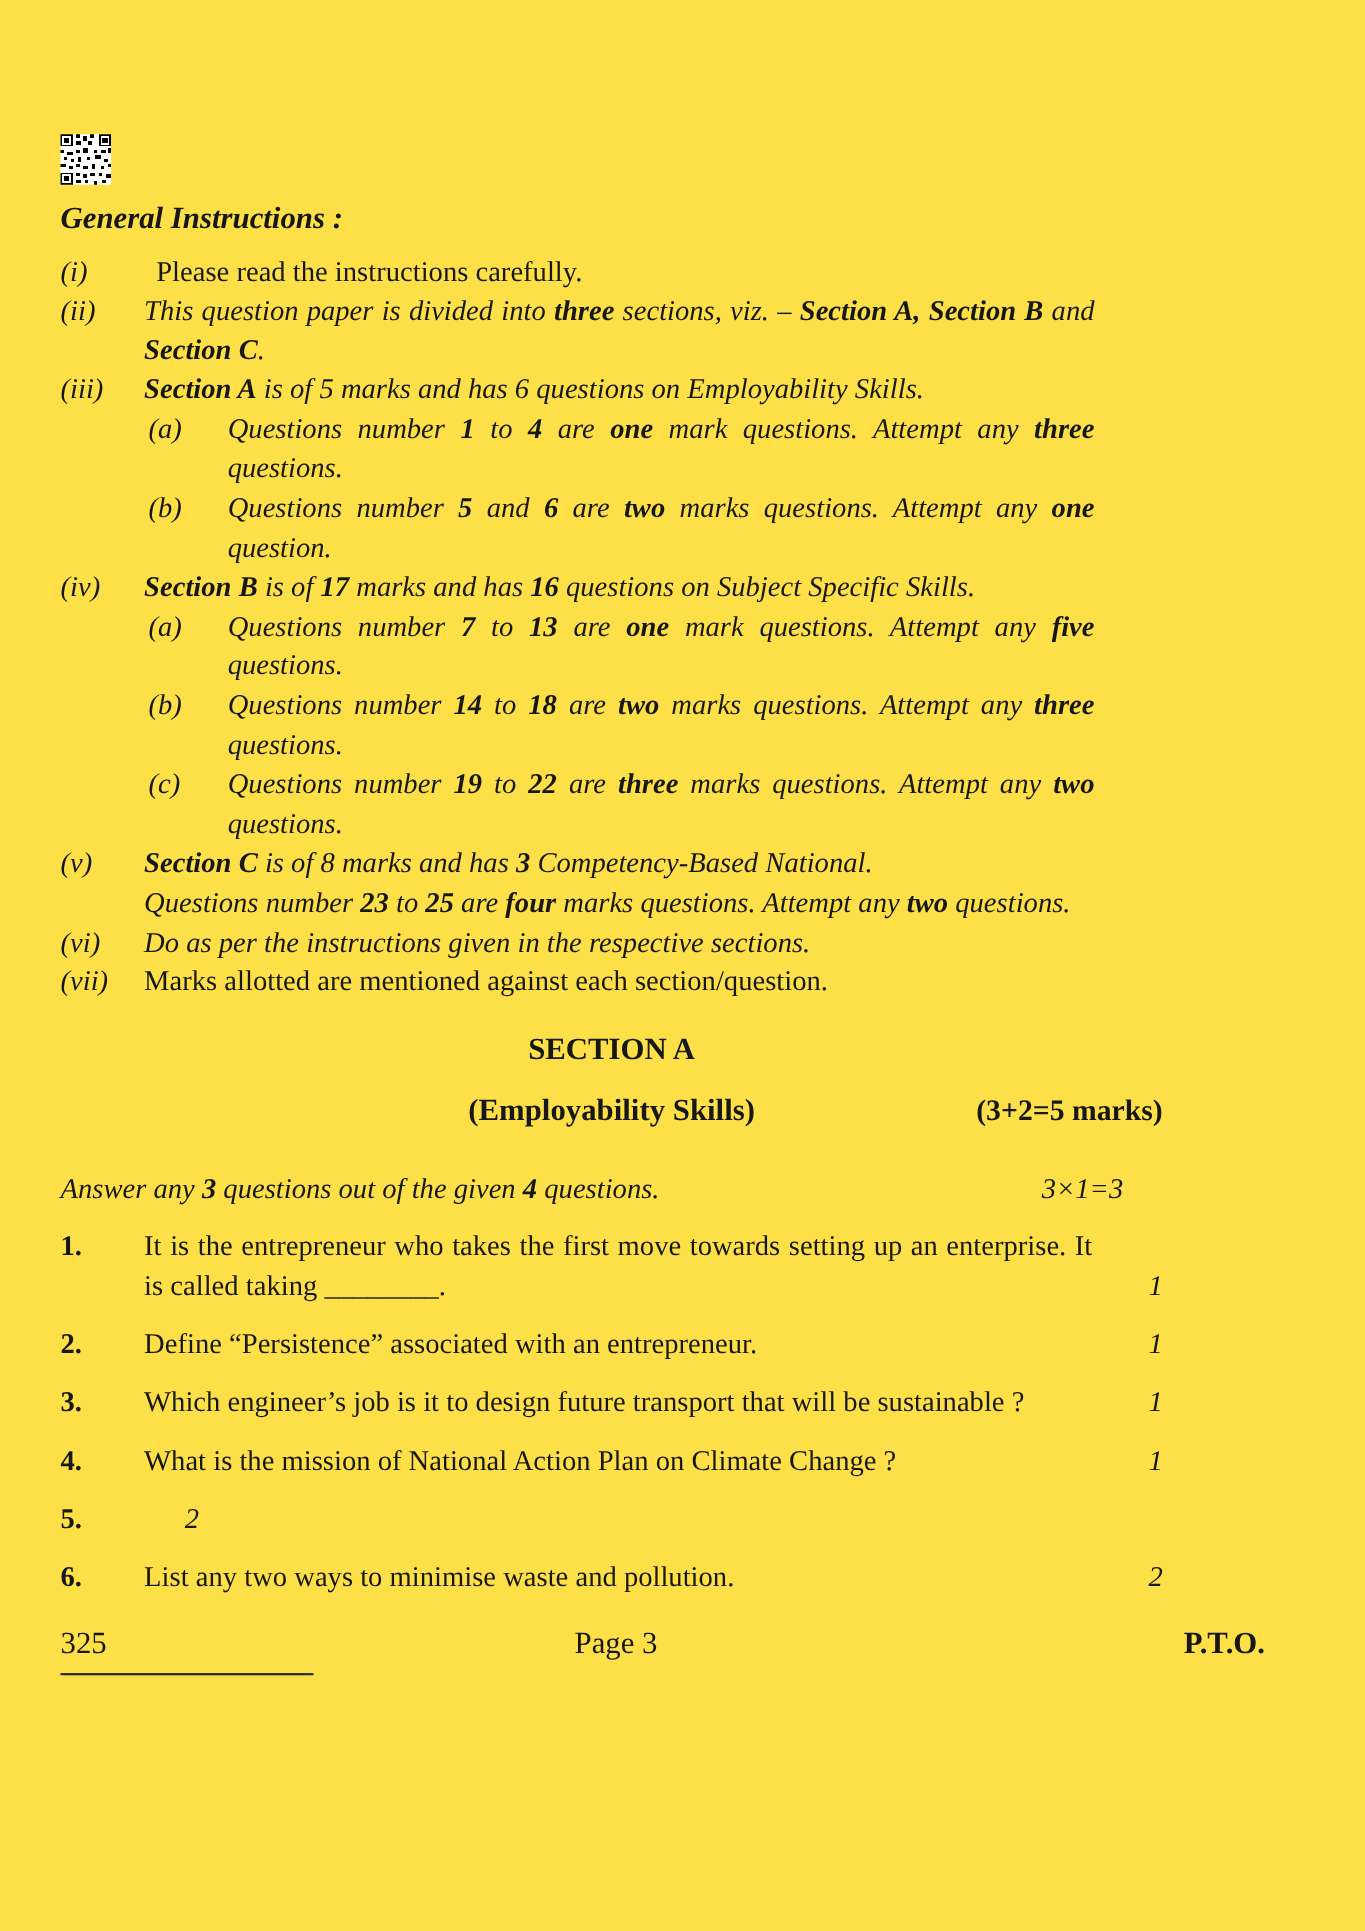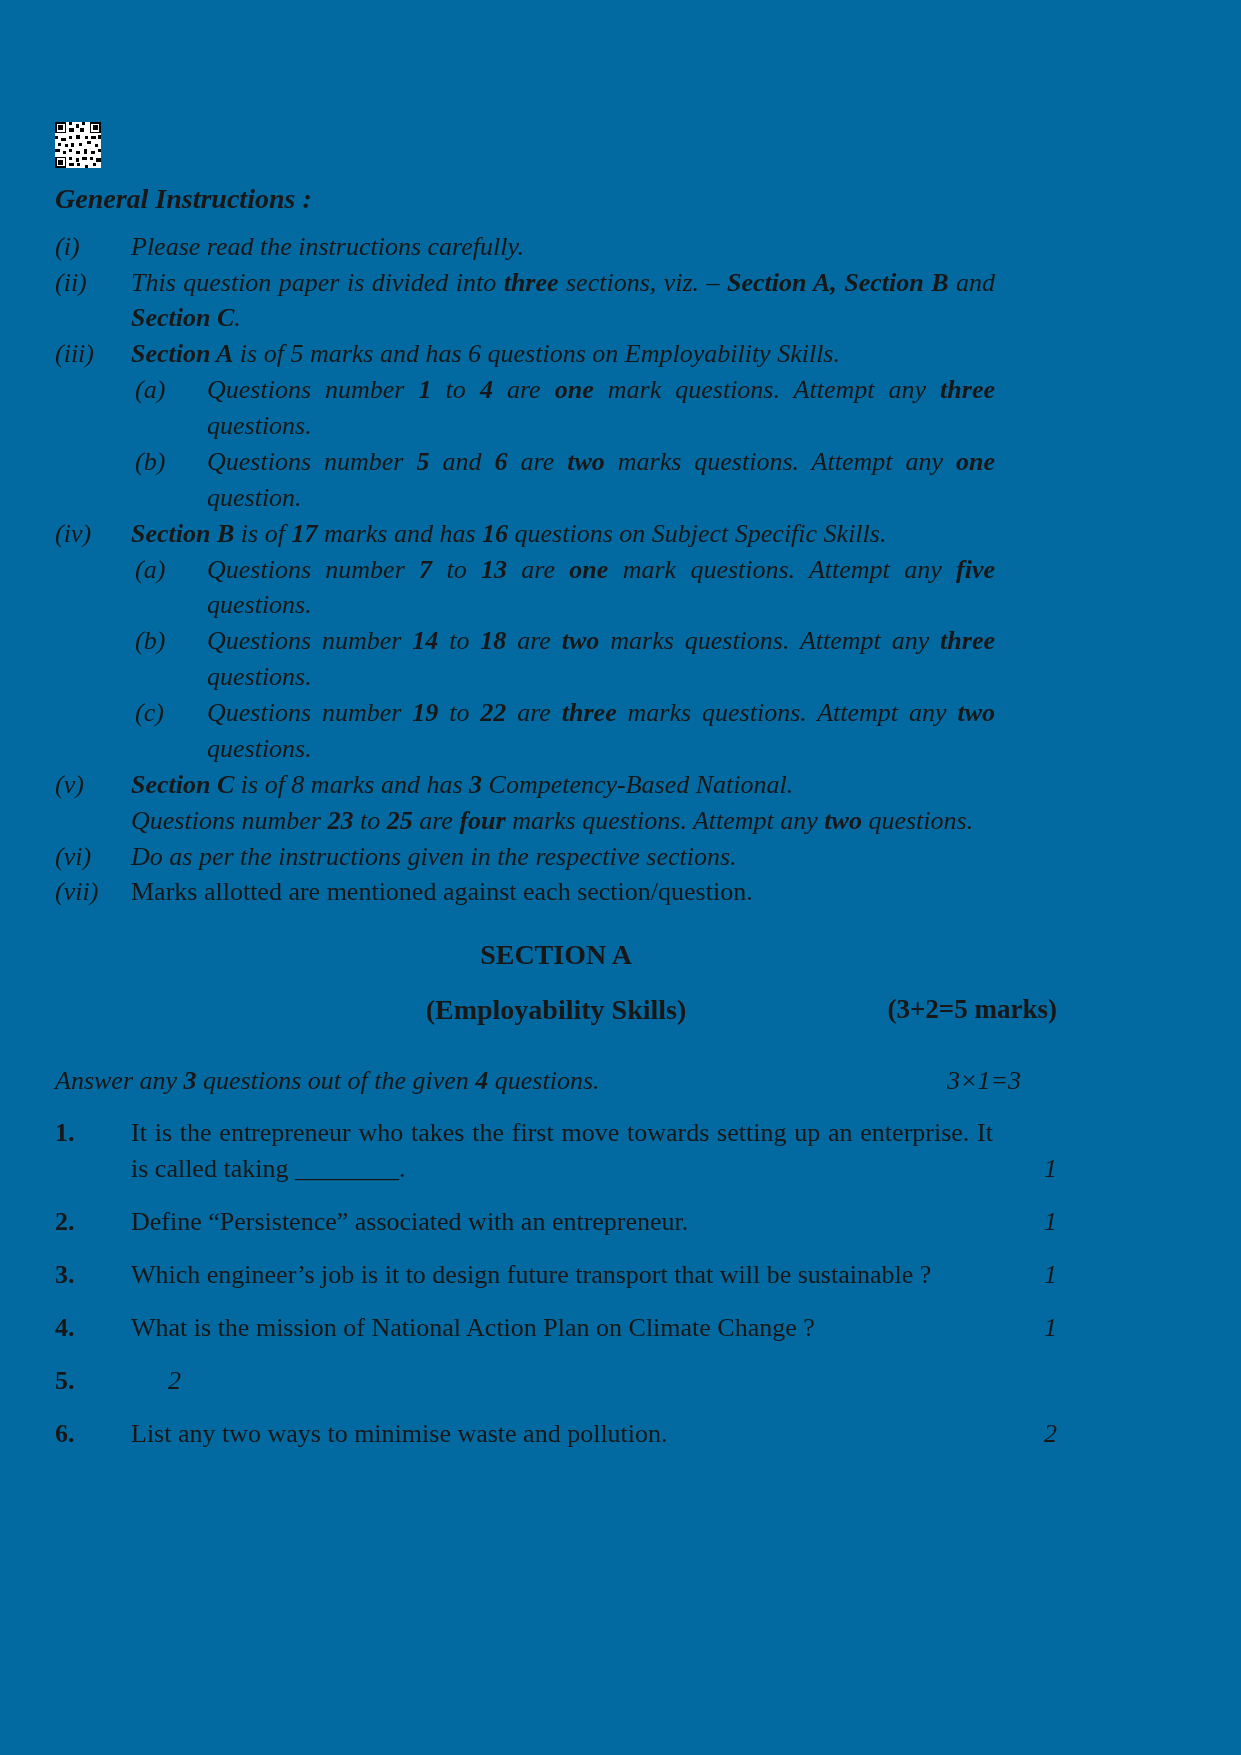--- a/index.html
+++ b/index.html
@@ -2,21 +2,21 @@
 <html><head>
 <meta charset="utf-8">
 <title>Question Paper — Page 3</title>
 <style>
   html, body { margin: 0; padding: 0; background: #ffffff; }
   .page {
     position: relative;
     width: 1241px;
     height: 1755px;
     margin: 0 auto;
-    background: #0369a1;
+    background: #fde047;
     box-sizing: border-box;
     padding: 122px 0 0 55px;
     font-family: "Liberation Serif", "DejaVu Serif", serif;
     font-size: 26px;
     line-height: 1.38;
     color: #171717;
   }
   .main { width: 1002px; }
 
   .qr { width: 46px; height: 46px; margin-bottom: 12px; }
@@ -116,21 +116,21 @@
     </svg>
   </div>
 
   <div class="main">
 
     <div class="gi-title">General Instructions :</div>
 
     <div id="gi-list">
   <div class="gi-item">
     <div class="gi-label">(i)</div>
-    <div class="gi-text"><span style="font-style: italic;">Please read the instructions carefully.</span></div>
+    <div class="gi-text"><span style=" margin-left: 11px;">Please read the instructions carefully.</span></div>
   </div>
 
   <div class="gi-item">
     <div class="gi-label">(ii)</div>
     <div class="gi-text"><span style="font-style: italic;">This question paper is divided into </span><span style="font-weight: bold; font-style: italic;">three</span><span style="font-style: italic;"> sections, viz. – </span><span style="font-weight: bold; font-style: italic;">Section A,</span><span style="font-style: italic;"> </span><span style="font-weight: bold; font-style: italic;">Section B</span><span style="font-style: italic;"> and </span><span style="font-weight: bold; font-style: italic;">Section C</span><span style="font-style: italic;">.</span></div>
   </div>
 
   <div class="gi-item">
     <div class="gi-label">(iii)</div>
     <div class="gi-text"><span style="font-weight: bold; font-style: italic;">Section A</span><span style="font-style: italic;"> is of 5 marks and has 6 questions on Employability Skills.</span></div>
@@ -229,14 +229,19 @@
 
   <div class="q-row">
     <div class="q-num">6.</div>
     <div class="q-text"><span>List any two ways to minimise waste and pollution.</span></div>
     <div class="q-marks">2</div>
   </div>
 </div>
 
   </div>
 
+  <div class="footer">
+    <div class="footer-left">325</div>
+    <div class="footer-center">Page 3</div>
+    <div class="footer-right">P.T.O.</div>
+  </div>
 
 </div>
 
 </body></html>

